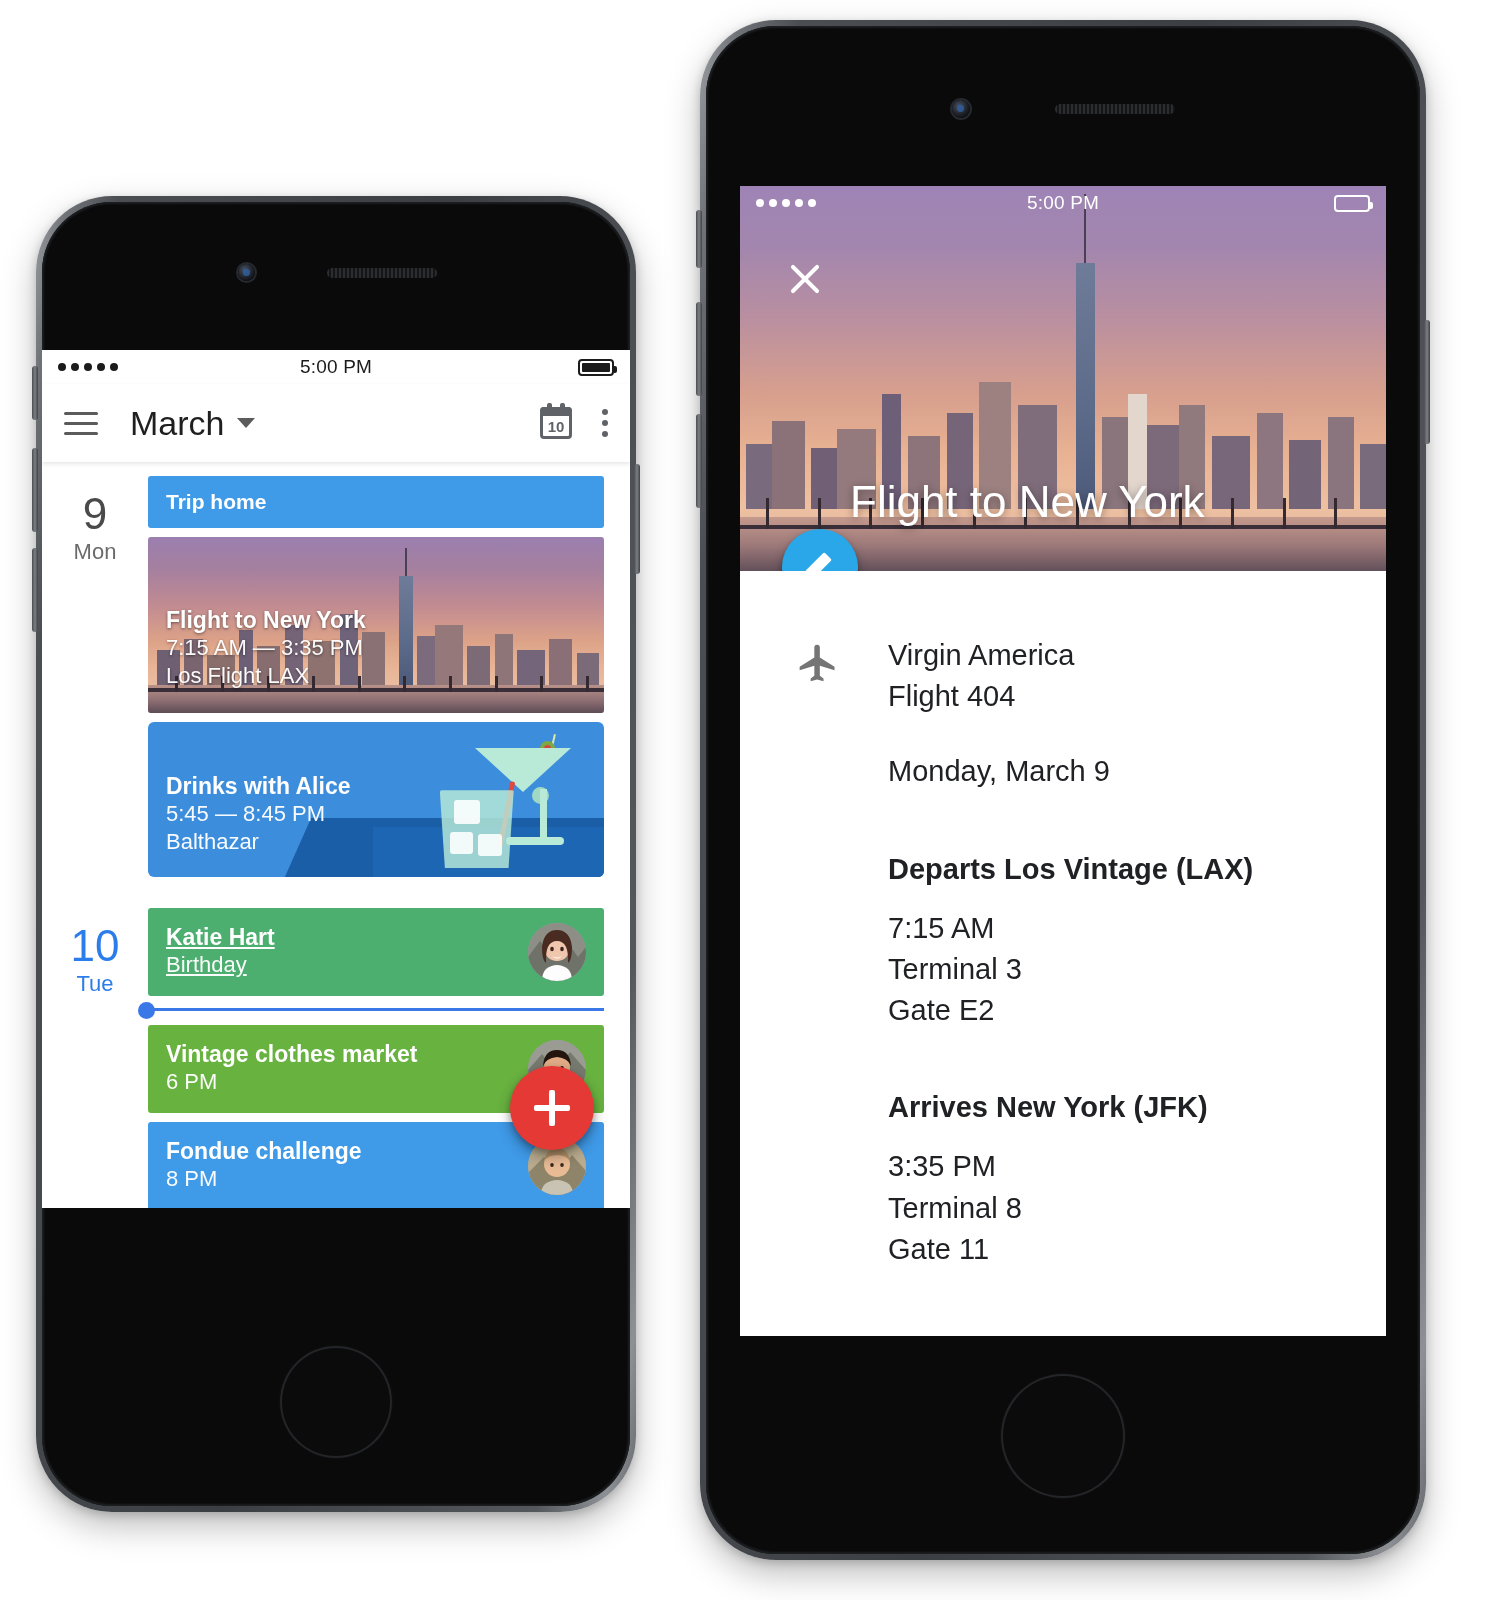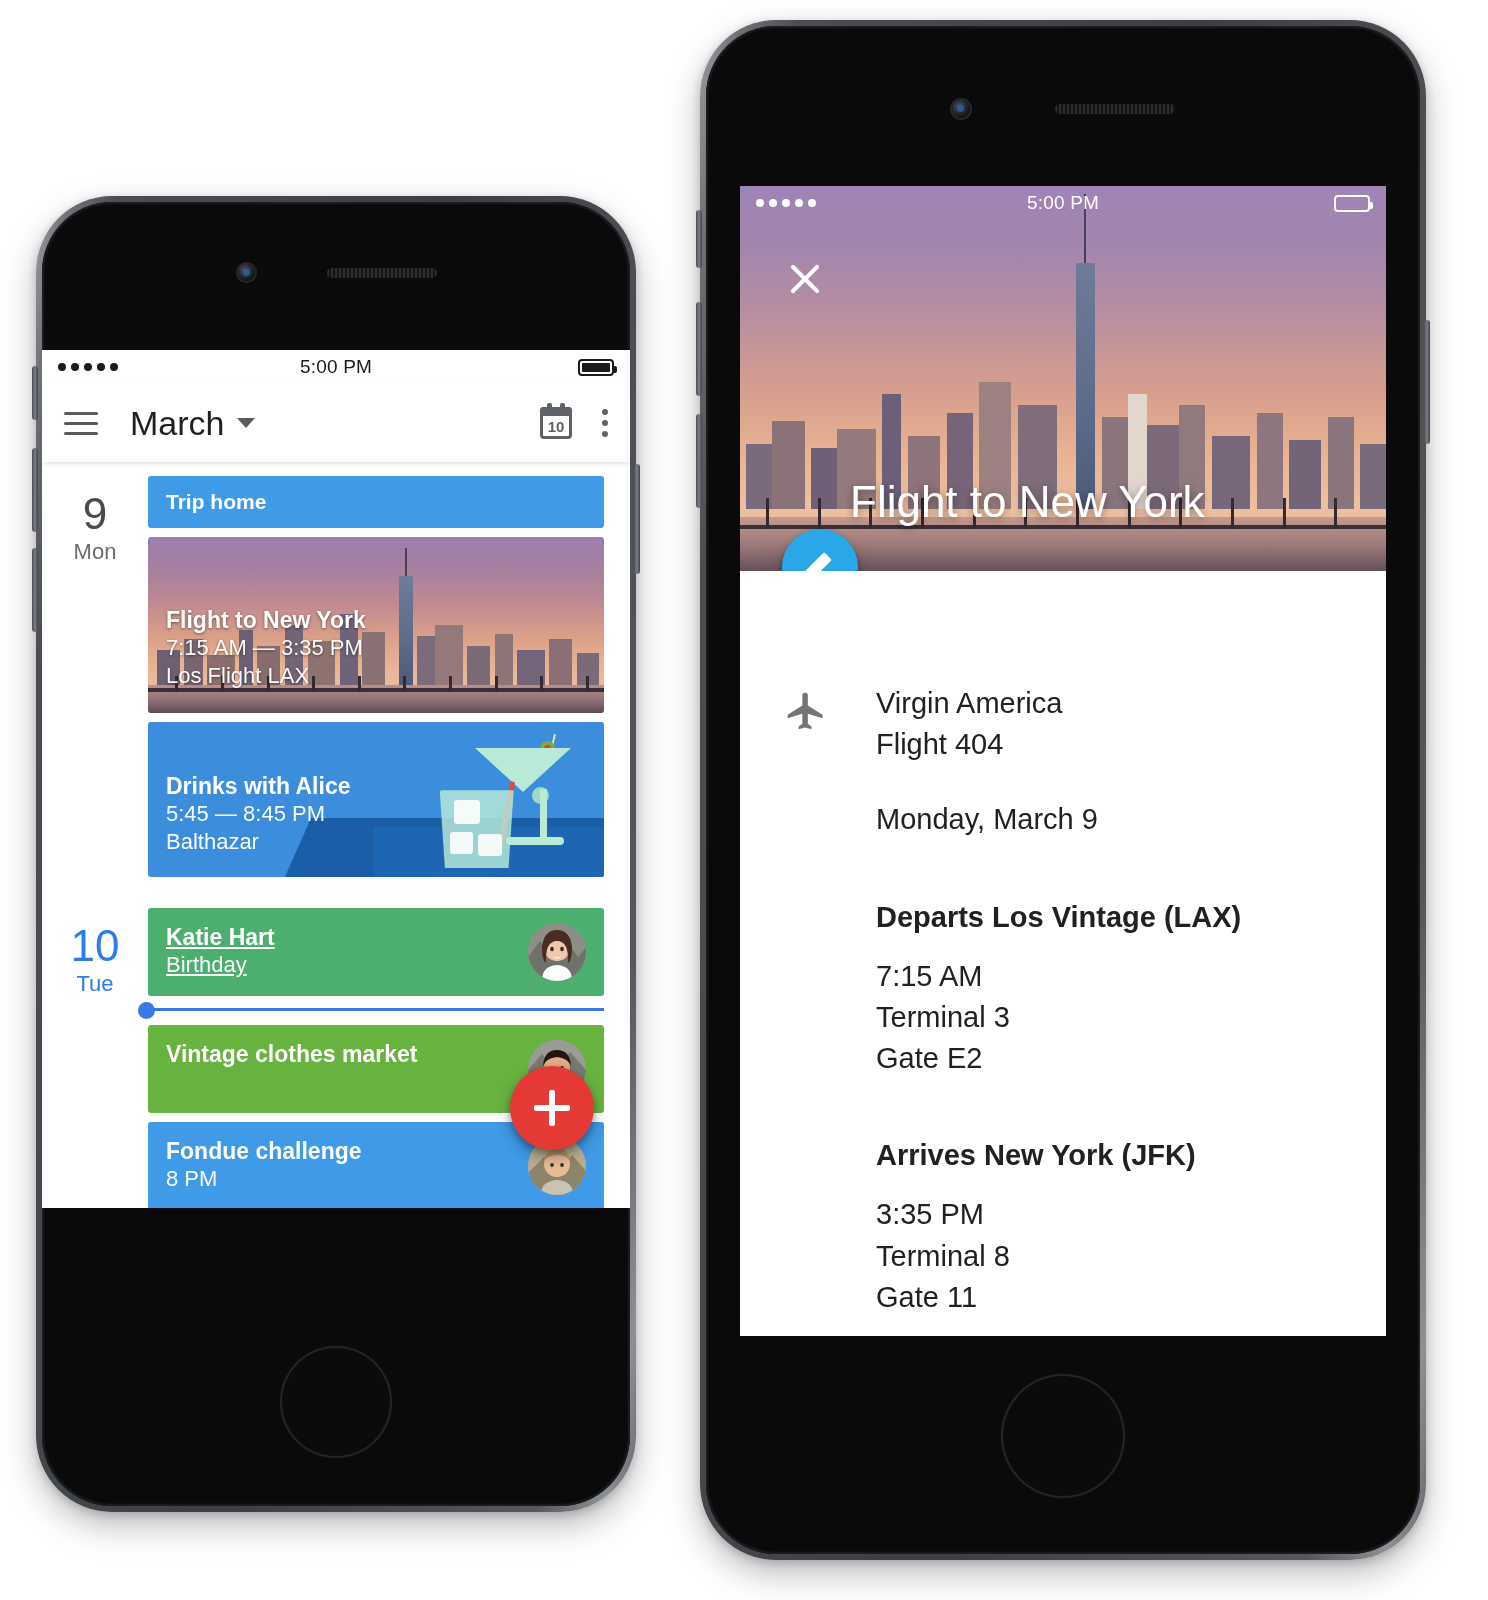--- a/index.html
+++ b/index.html
@@ -235,21 +235,21 @@
     box-shadow: 0 5px 12px rgba(0,0,0,.28), 0 2px 4px rgba(0,0,0,.2);
     cursor: pointer;
   }
   .pencil { position: relative; width: 38px; height: 38px; }
   .pencil .body {
     position: absolute; left: 12px; top: 4px; width: 11px; height: 27px;
     background: #fff; transform: rotate(45deg); border-radius: 2px;
   }
 
   .detail-body { flex: 1 1 auto; background: #fff; padding: 64px 0 0 0; overflow: hidden; }
-  .drow { display: flex; padding: 0 44px; margin-top: 48px; }
+  .drow { display: flex; padding: 0 56px; }
   .drow-icon { width: 92px; flex: 0 0 92px; padding-top: 6px; }
   .drow-text { flex: 1 1 auto; }
   .plane-icon { width: 44px; height: 44px; color: #757575; }
   .d-line { font-size: 29px; color: #202124; line-height: 1.42; font-weight: 400; }
   .d-line.bold { font-weight: 700; }
   .d-line.alert { color: #e8453c; }
   .d-gap { height: 34px; }
   .d-gap-lg { height: 56px; }
 </style>
 </head>
@@ -356,21 +356,21 @@
                     <div class="nyc-post" style="left:86%;"></div>
                       <div class="nyc-post" style="left:96%;"></div>
                   </div>
                   <div class="ev-pad">
                     <div class="ev-title">Flight to New York</div>
                     <div class="ev-sub">7:15 AM — 3:35 PM</div>
                     <div class="ev-sub">Los Flight LAX</div>
                   </div>
                 </div>
 
-                <div class="ev" style="background:#3d8ddd;height:155px;">
+                <div class="ev" style="background:#3d8ddd;height:155px;border-radius:6px;">
                   <div class="cock">
                     <div class="cock-table"></div>
                     <div class="cock-table2"></div>
                     <div class="olive-pick"></div>
                     <div class="olive"></div>
                     <div class="martini-bowl"></div>
                     <div class="martini-knob"></div>
                     <div class="martini-stem"></div>
                     <div class="martini-base"></div>
                     <div class="straw"></div>
@@ -416,20 +416,21 @@
                 </div>
 
                 <div class="nowline">
                   <div class="bar"></div>
                     <div class="dot"></div>
                 </div>
 
                 <div class="ev" style="background:#68b240;height:88px;">
                   <div class="ev-pad" style="padding:15px 18px;">
                     <div class="ev-title">Vintage clothes market</div>
+                    <div class="ev-sub">6 PM</div>
                   </div>
                   <div class="ev-avatar">
                     <svg viewBox="0 0 58 58" width="58" height="58" aria-hidden="true">
                       <rect width="58" height="58" fill="#9a9c93"></rect>
                       <path d="M0 30 L14 14 L28 32 L42 12 L58 30 V58 H0Z" fill="#76796e"></path>
                       <circle cx="29" cy="27" r="13" fill="#e0ab86"></circle>
                       <path d="M15 26 q1-16 14-16 q13 0 14 16 q-3-8-14-9 q-11 1-14 9z" fill="#23160f"></path>
                       <path d="M17 47 q12-8 24 0 q4 4 4 11 H13 q0-7 4-11z" fill="#2a2f3a"></path>
                       <ellipse cx="24" cy="28" rx="1.8" ry="2" fill="#221712"></ellipse>
                       <ellipse cx="34" cy="28" rx="1.8" ry="2" fill="#221712"></ellipse>

